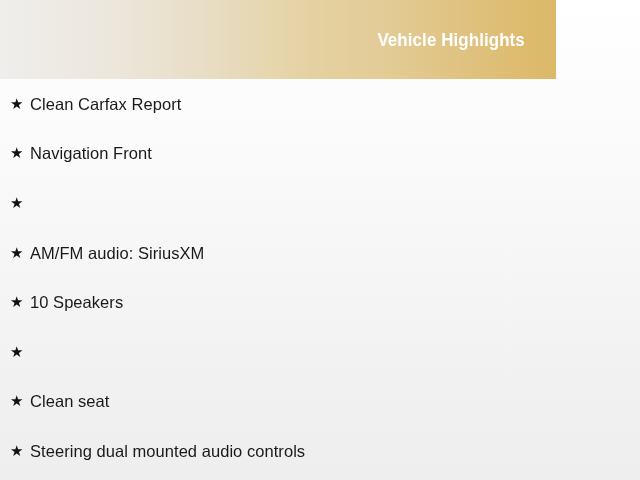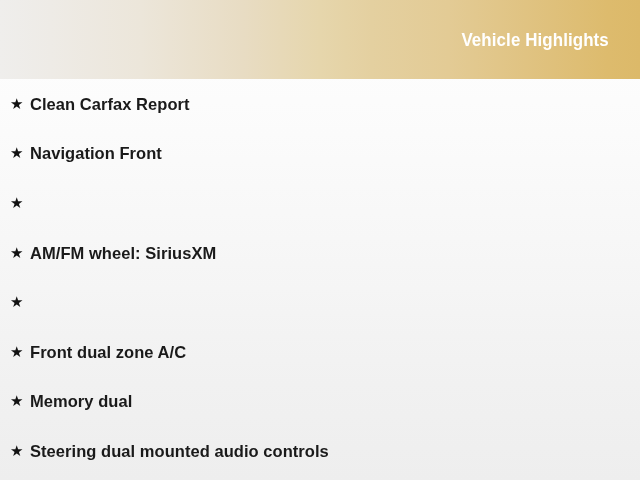--- a/index.html
+++ b/index.html
@@ -20,21 +20,21 @@
     position:relative;
     width:640px;
     height:480px;
     background:linear-gradient(to bottom, #ffffff 0%, #fbfbfb 28%, #f6f6f6 55%, #f1f1f1 80%, #eeeeee 100%);
   }
 
   
   #header {
     position:absolute;
     top:0; left:0;
-    width:640px;
+    width:556px;
     height:79px;
     background:linear-gradient(to right,
         #efeeec 0%,
         #eeebe6 8%,
         #ece6da 22%,
         #e8dcc3 38%,
         #e6d6ac 50%,
         #e4d0a0 58%,
         #e3cb95 70%,
         #e0c382 82%,
@@ -85,21 +85,20 @@
     top:-0.5px;
   }
 
   .highlight-label {
     flex:1 1 auto;
     font-size:16.5px;
     line-height:20px;
     color:#1a1a1a;
     white-space:nowrap;
     letter-spacing:0.05px;
-    font-weight:bold;
   }
 </style>
 </head>
 <body>
 
 <div id="page">
 
   <div id="header">
     <div id="header-title">Vehicle Highlights</div>
   </div>
@@ -115,35 +114,35 @@
       <span class="star-icon">★</span>
       <span class="highlight-label">Navigation Front</span>
     </li>
 
     <li class="highlight-item">
       <span class="star-icon">★</span>
     </li>
 
     <li class="highlight-item">
       <span class="star-icon">★</span>
-      <span class="highlight-label">AM/FM wheel: SiriusXM</span>
+      <span class="highlight-label">AM/FM audio: SiriusXM</span>
+    </li>
+
+    <li class="highlight-item">
+      <span class="star-icon">★</span>
+      <span class="highlight-label">10 Speakers</span>
     </li>
 
     <li class="highlight-item">
       <span class="star-icon">★</span>
     </li>
 
     <li class="highlight-item">
       <span class="star-icon">★</span>
-      <span class="highlight-label">Front dual zone A/C</span>
-    </li>
-
-    <li class="highlight-item">
-      <span class="star-icon">★</span>
-      <span class="highlight-label">Memory dual</span>
+      <span class="highlight-label">Clean seat</span>
     </li>
 
     <li class="highlight-item">
       <span class="star-icon">★</span>
       <span class="highlight-label">Steering dual mounted audio controls</span>
     </li>
 
   </ul>
 
 </div>

